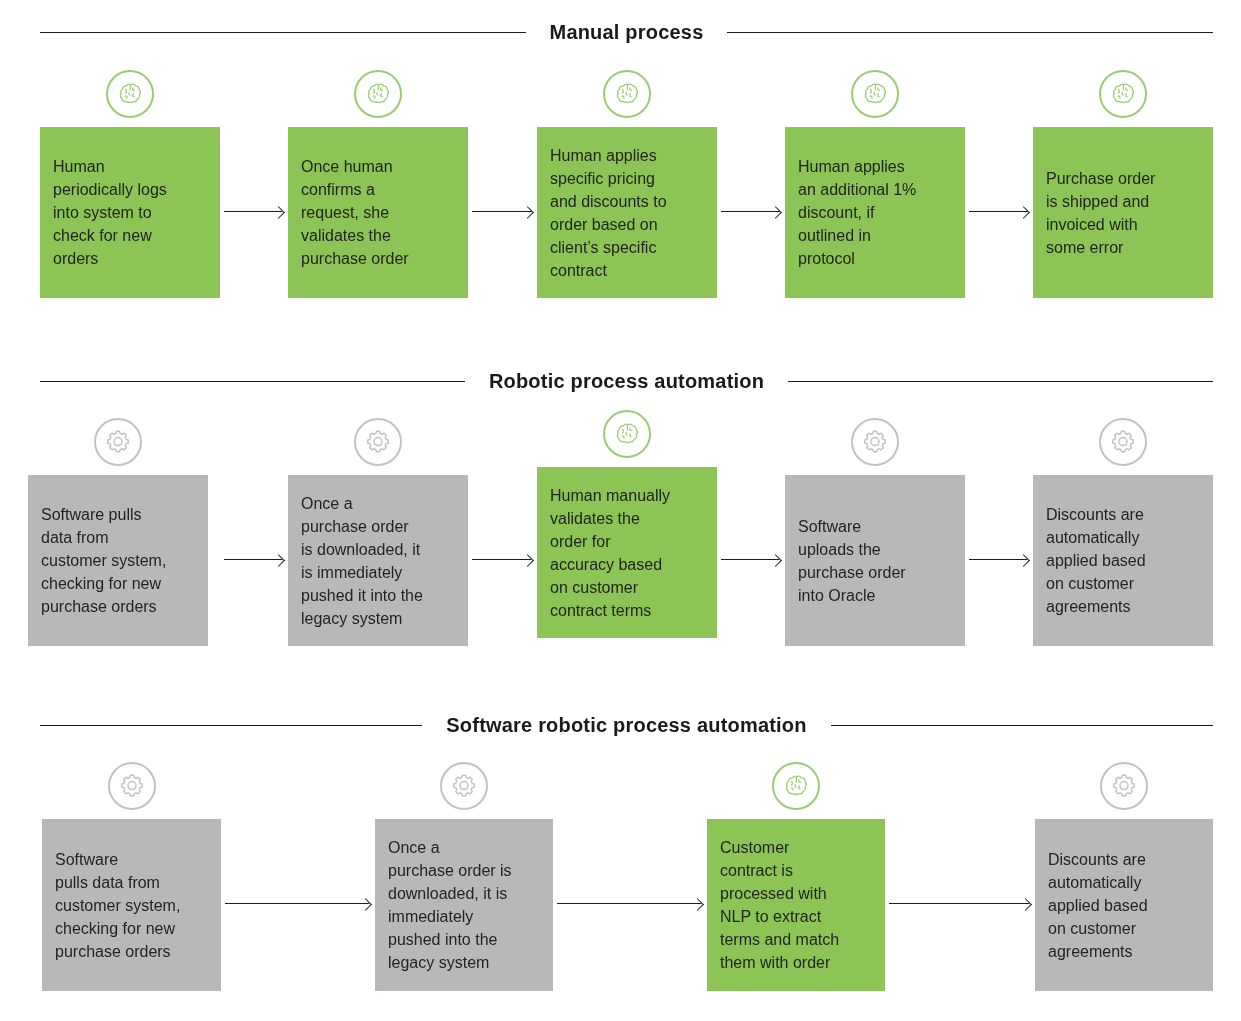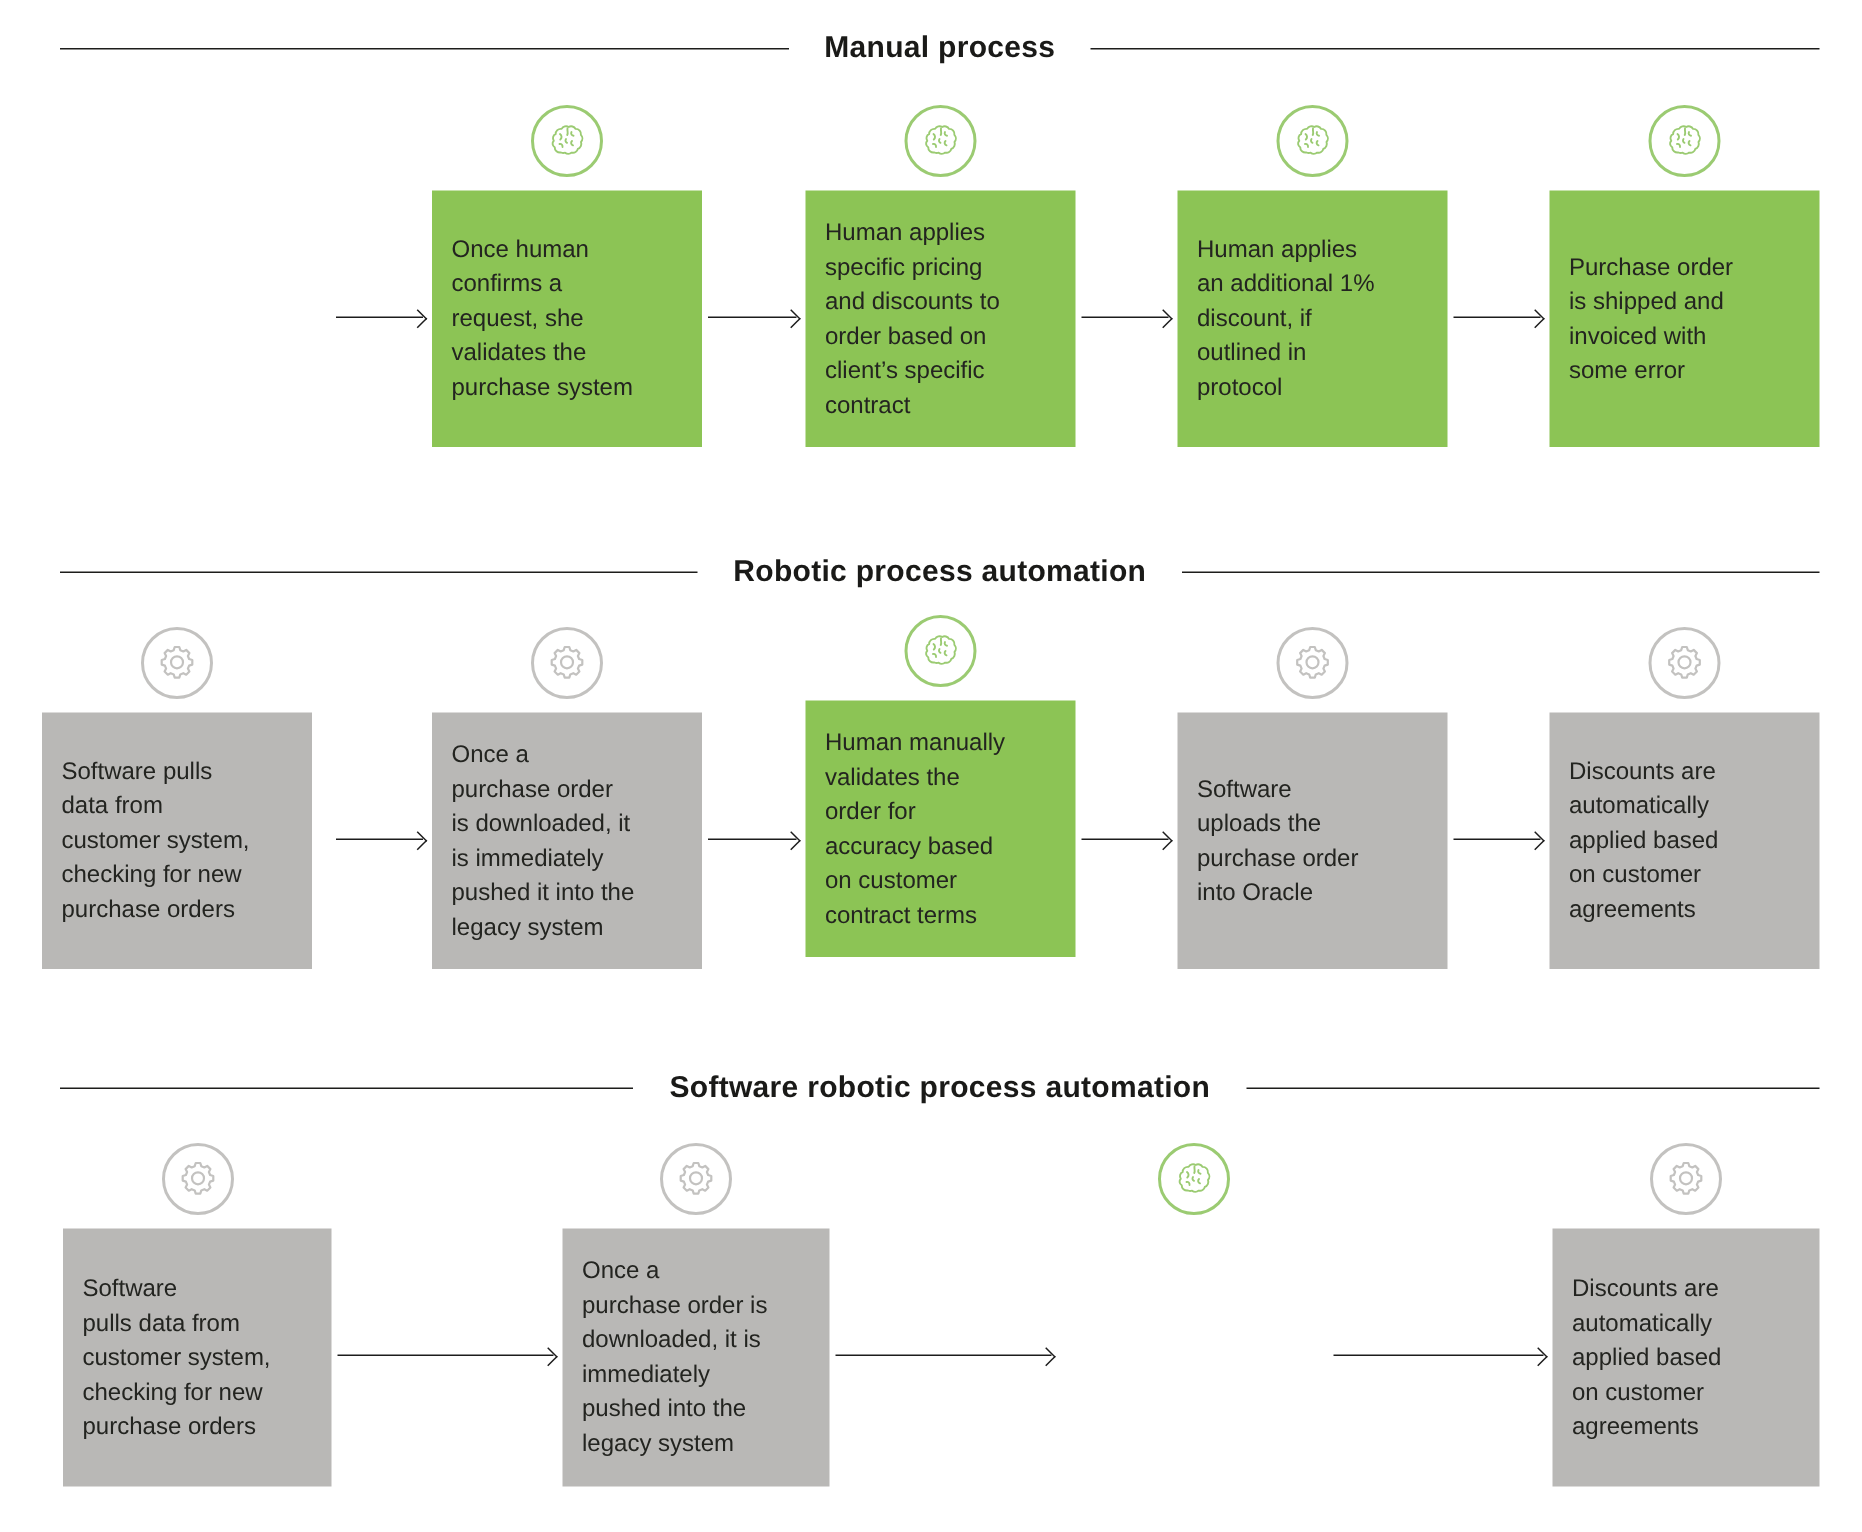--- a/index.html
+++ b/index.html
@@ -52,32 +52,46 @@
 </svg>
 
 <div id="canvas">
 
   <div class="sec-header" style="top:18px">
     <div class="rule"></div>
     <h2>Manual process</h2>
     <div class="rule"></div>
   </div>
 
+  <div class="step r12" style="left:40px;top:70px;width:180px">
+    <div class="icon-circle green">
+        <svg class="glyph" width="32" height="32" viewBox="0 0 48 48">
+          <use href="#brain-glyph"></use>
+        </svg>
+      </div>
+    <div class="box green">
+        <p>Human
+periodically logs
+into system to
+check for new
+orders</p>
+      </div>
+  </div>
   <div class="step r12" style="left:288px;top:70px;width:180px">
     <div class="icon-circle green">
         <svg class="glyph" width="32" height="32" viewBox="0 0 48 48">
           <use href="#brain-glyph"></use>
         </svg>
       </div>
     <div class="box green">
         <p>Once human
 confirms a
 request, she
 validates the
-purchase system</p>
+purchase order</p>
       </div>
   </div>
   <div class="step r12" style="left:537px;top:70px;width:180px">
     <div class="icon-circle green">
         <svg class="glyph" width="32" height="32" viewBox="0 0 48 48">
           <use href="#brain-glyph"></use>
         </svg>
       </div>
     <div class="box green">
         <p>Human applies
@@ -262,20 +276,28 @@
 pushed into the
 legacy system</p>
       </div>
   </div>
   <div class="step r3" style="left:707px;top:762px;width:178px">
     <div class="icon-circle green">
         <svg class="glyph" width="32" height="32" viewBox="0 0 48 48">
           <use href="#brain-glyph"></use>
         </svg>
       </div>
+    <div class="box green">
+        <p>Customer
+contract is
+processed with
+NLP to extract
+terms and match
+them with order</p>
+      </div>
   </div>
   <div class="step r3" style="left:1035px;top:762px;width:178px">
     <div class="icon-circle gray">
         <svg class="glyph" width="32" height="32" viewBox="0 0 48 48">
           <use href="#gear-glyph"></use>
         </svg>
       </div>
     <div class="box gray">
         <p>Discounts are
 automatically

